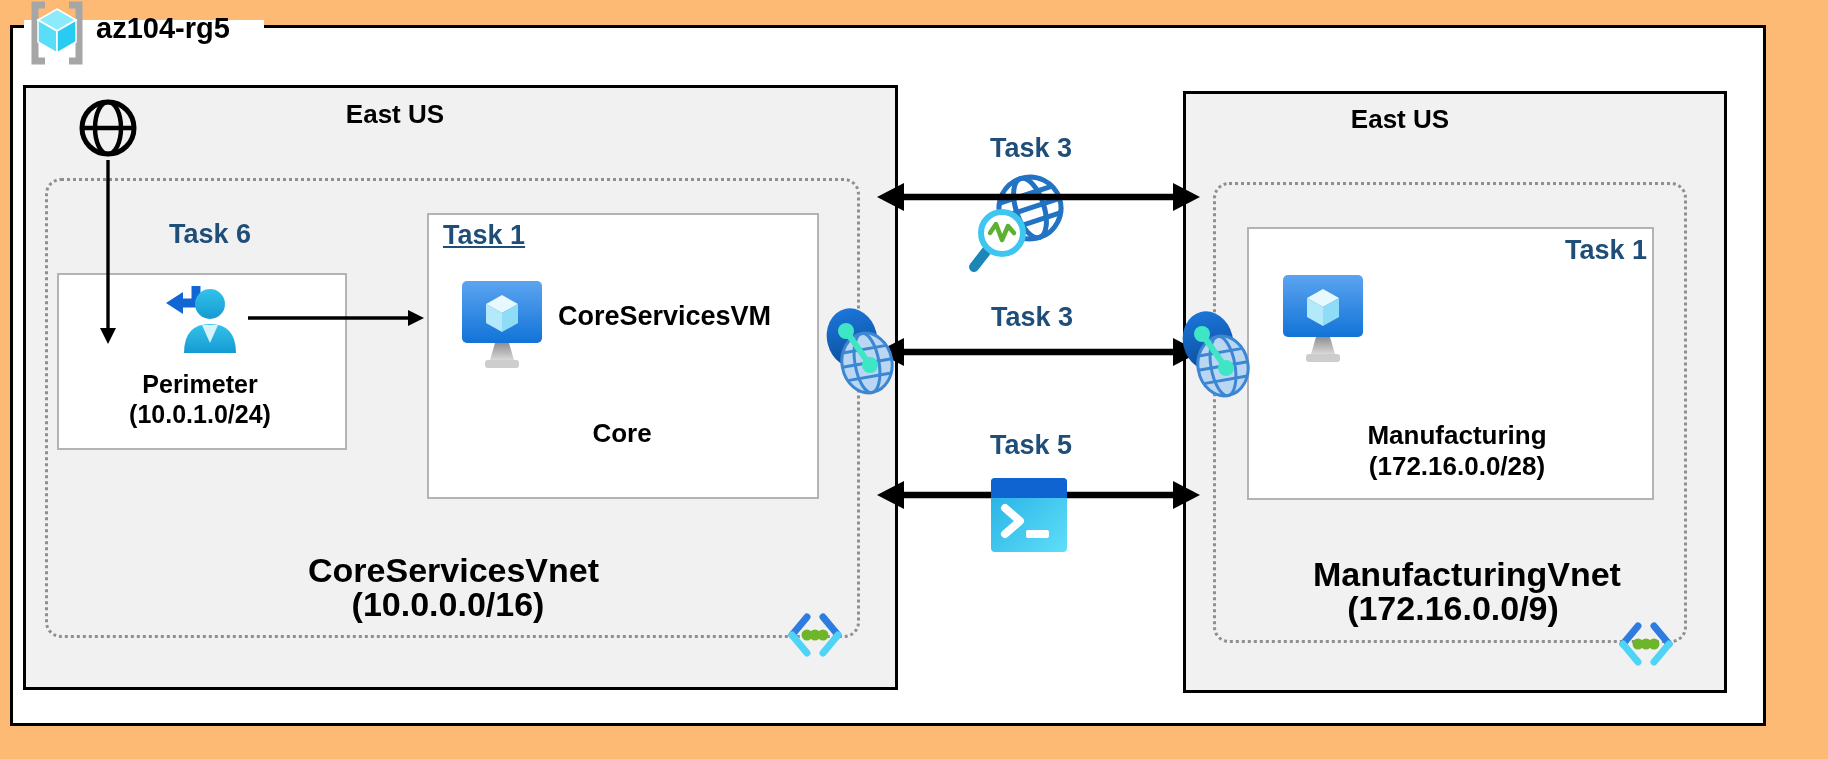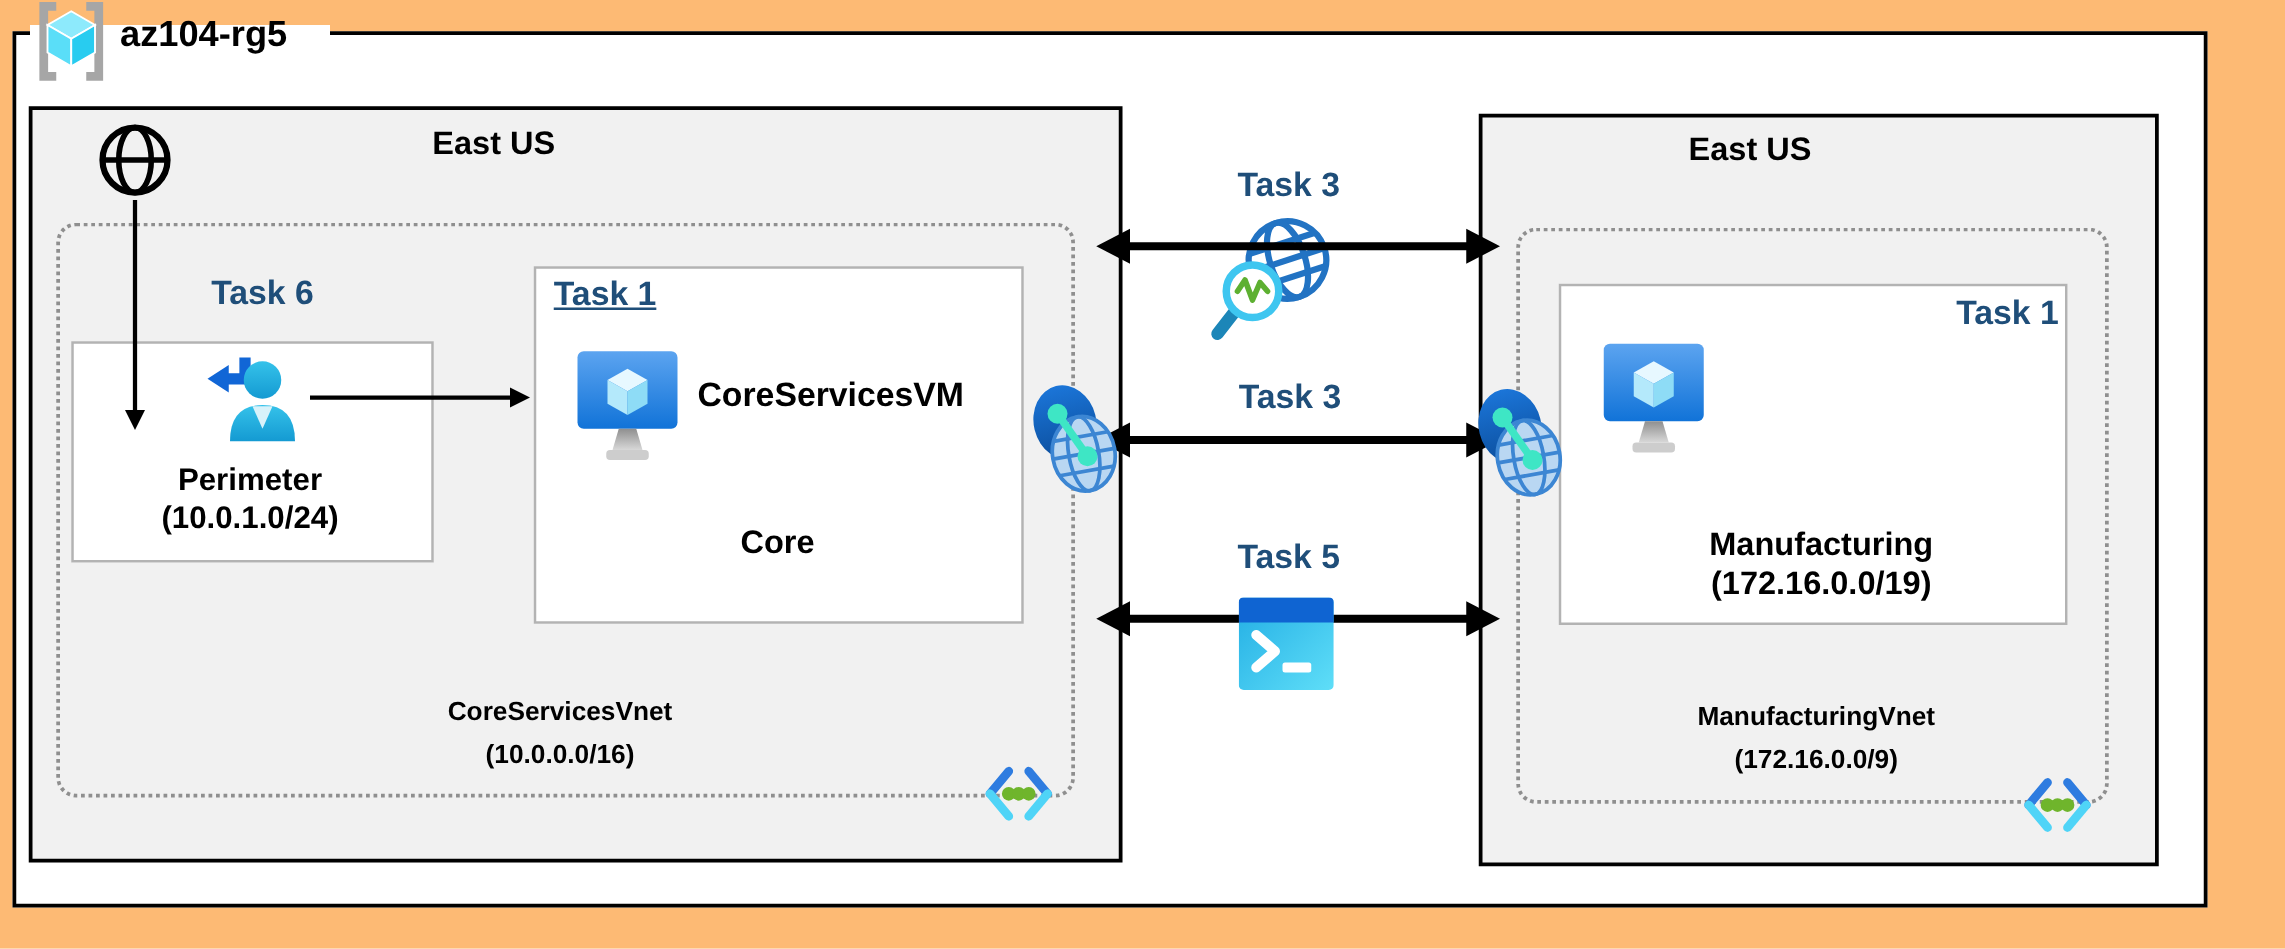--- a/index.html
+++ b/index.html
@@ -18,21 +18,21 @@
   .vnet-box{border:3px dotted #8f8f8f;border-radius:16px;background:transparent;z-index:2;}
   .vnet-left{left:45px;top:178px;width:809px;height:454px;}
   .vnet-right{left:1213px;top:182px;width:468px;height:455px;}
   .subnet-box{background:#fff;border:2px solid #b3b3b3;z-index:3;}
   .subnet-perimeter{left:57px;top:273px;width:286px;height:173px;}
   .subnet-core{left:427px;top:213px;width:388px;height:282px;}
   .subnet-manufacturing{left:1247px;top:227px;width:403px;height:269px;}
   .task-label{font-size:27px;color:#1f4e79;z-index:6;}
   .center{text-align:center;}
   .two-line{font-size:26px;line-height:31px;text-align:center;z-index:6;}
-  .vnet-caption{font-size:21px;line-height:34px;text-align:center;z-index:6;}
+  .vnet-caption{font-size:34px;line-height:34px;text-align:center;z-index:6;}
   .vm-name{font-size:27px;z-index:6;}
   .icon{z-index:4;}
   .icon-over{z-index:6;}
   #connectors{left:0;top:0;width:1828px;height:759px;z-index:5;pointer-events:none;}
 </style>
 </head>
 <body>
 
 <div id="canvas">
 
@@ -127,21 +127,21 @@
       <rect x="2" y="2" width="80" height="62" rx="5" fill="url(#vmB)"></rect>
       <polygon points="42,16 58,25 42,34 26,25" fill="#e7f8ff"></polygon>
       <polygon points="26,25 42,34 42,53 26,44" fill="#b4e9fb"></polygon>
       <polygon points="58,25 42,34 42,53 58,44" fill="#8edcf6"></polygon>
       <polygon points="35,64 49,64 54,81 30,81" fill="url(#vmS)"></polygon>
       <rect x="25" y="81" width="34" height="8" rx="3" fill="#cdcdcd"></rect>
     </svg>
   </div>
   <div class="abs two-line" style="left:1317px;top:420px;width:280px;">
     <div>Manufacturing</div>
-    <div>(172.16.0.0/19)</div>
+    <div>(172.16.0.0/28)</div>
   </div>
 
   <div class="abs vnet-caption" style="left:308px;top:553px;width:280px;">
     <div>CoreServicesVnet</div>
     <div>(10.0.0.0/16)</div>
   </div>
   <div class="abs vnet-caption" style="left:1313px;top:557px;width:280px;">
     <div>ManufacturingVnet</div>
     <div>(172.16.0.0/9)</div>
   </div>

